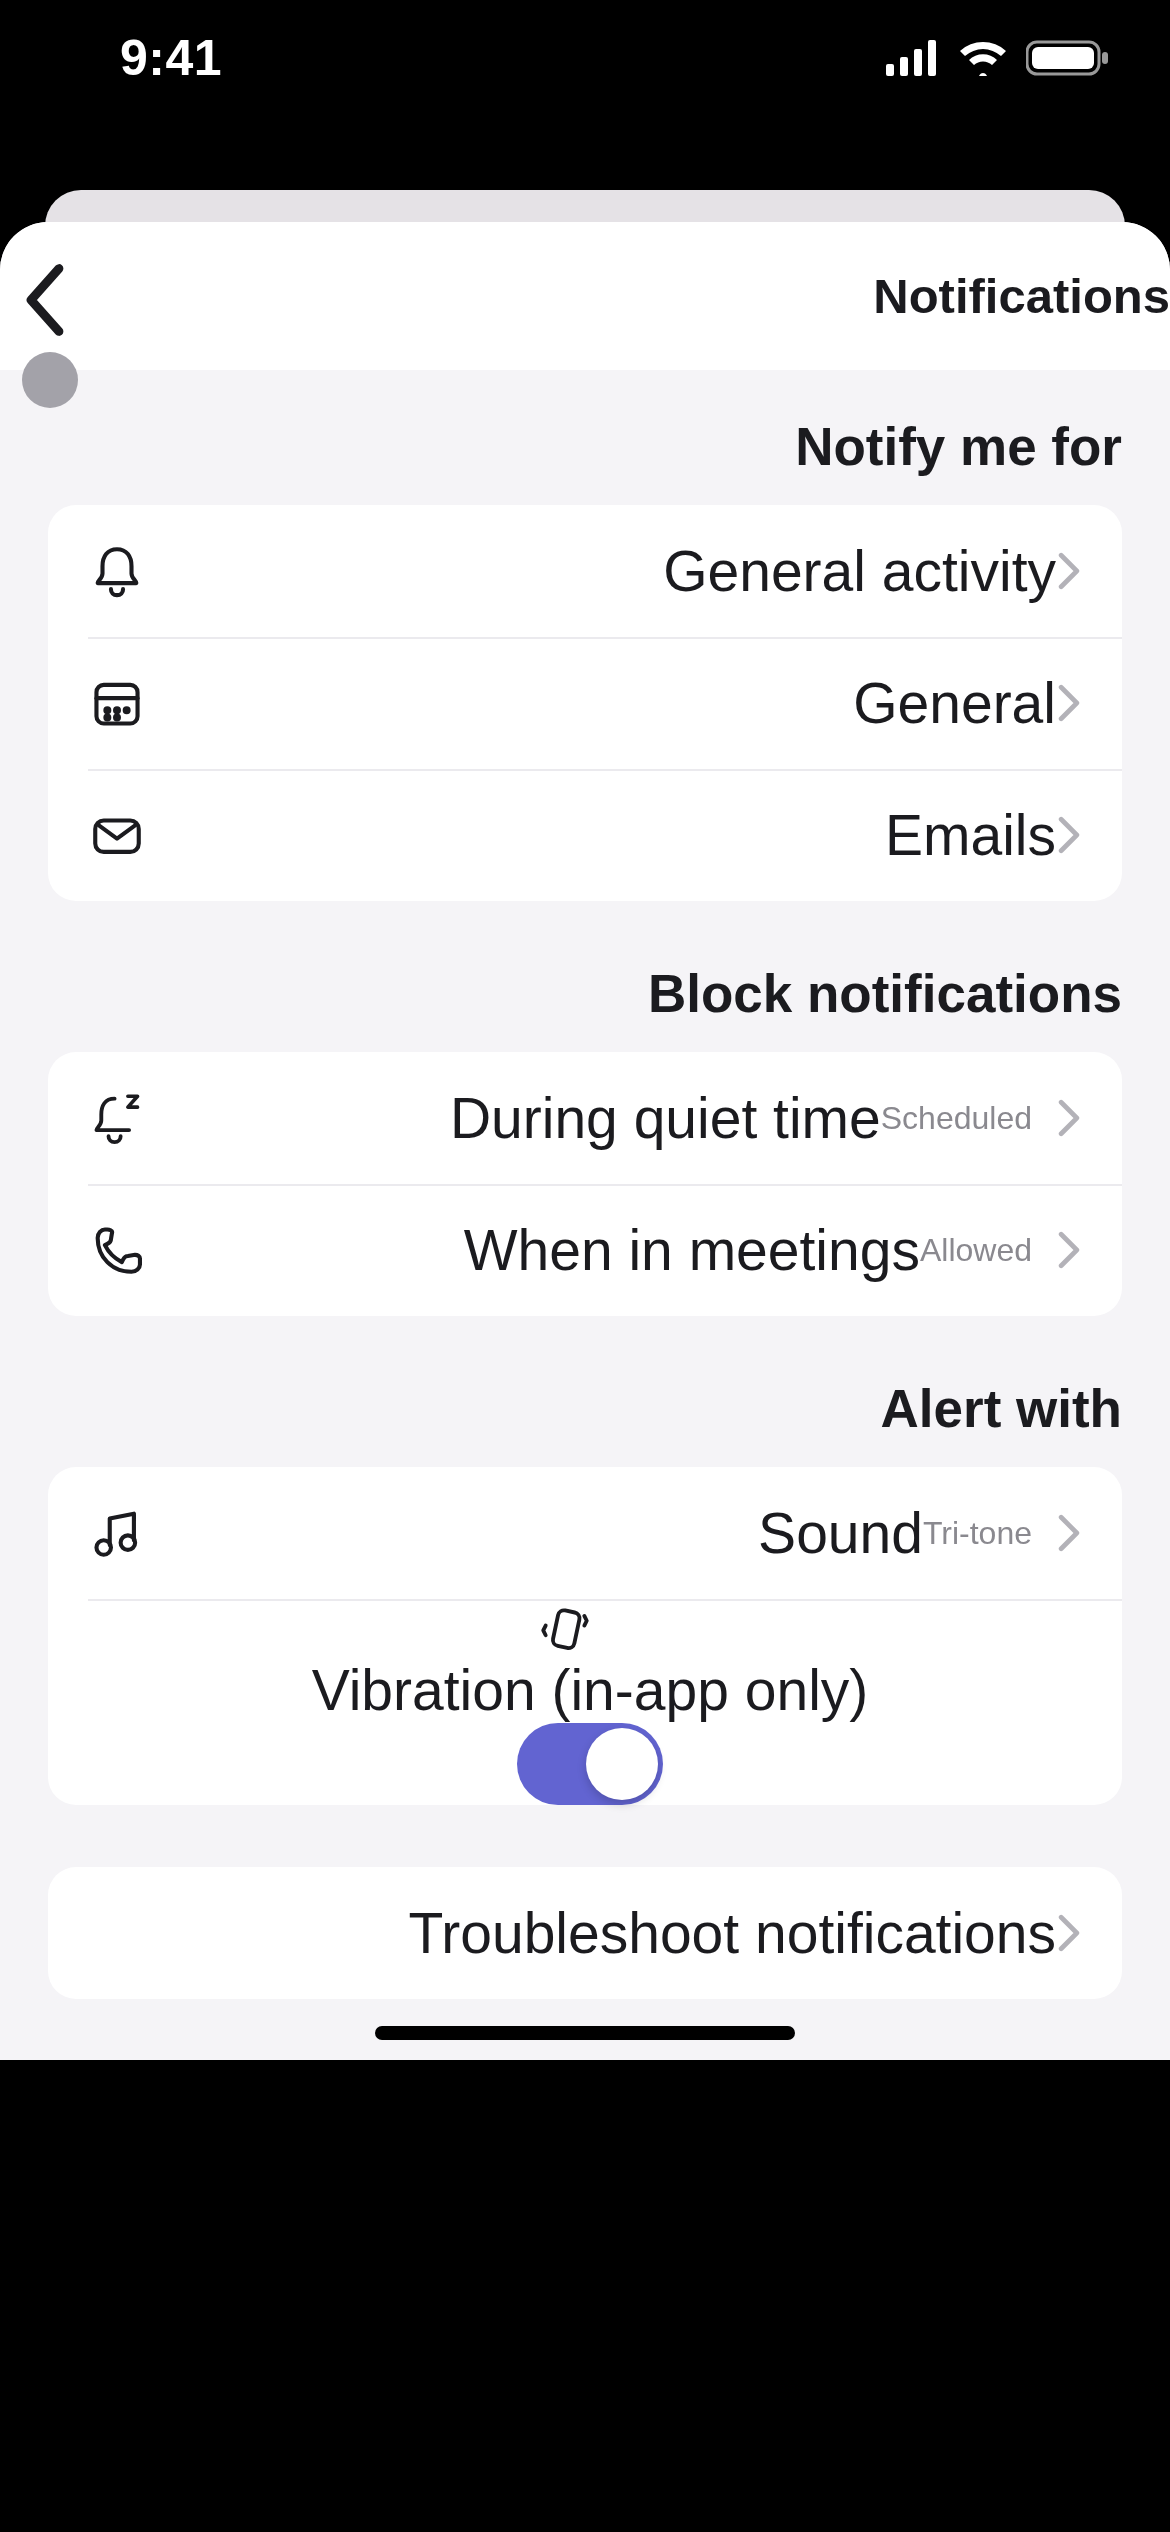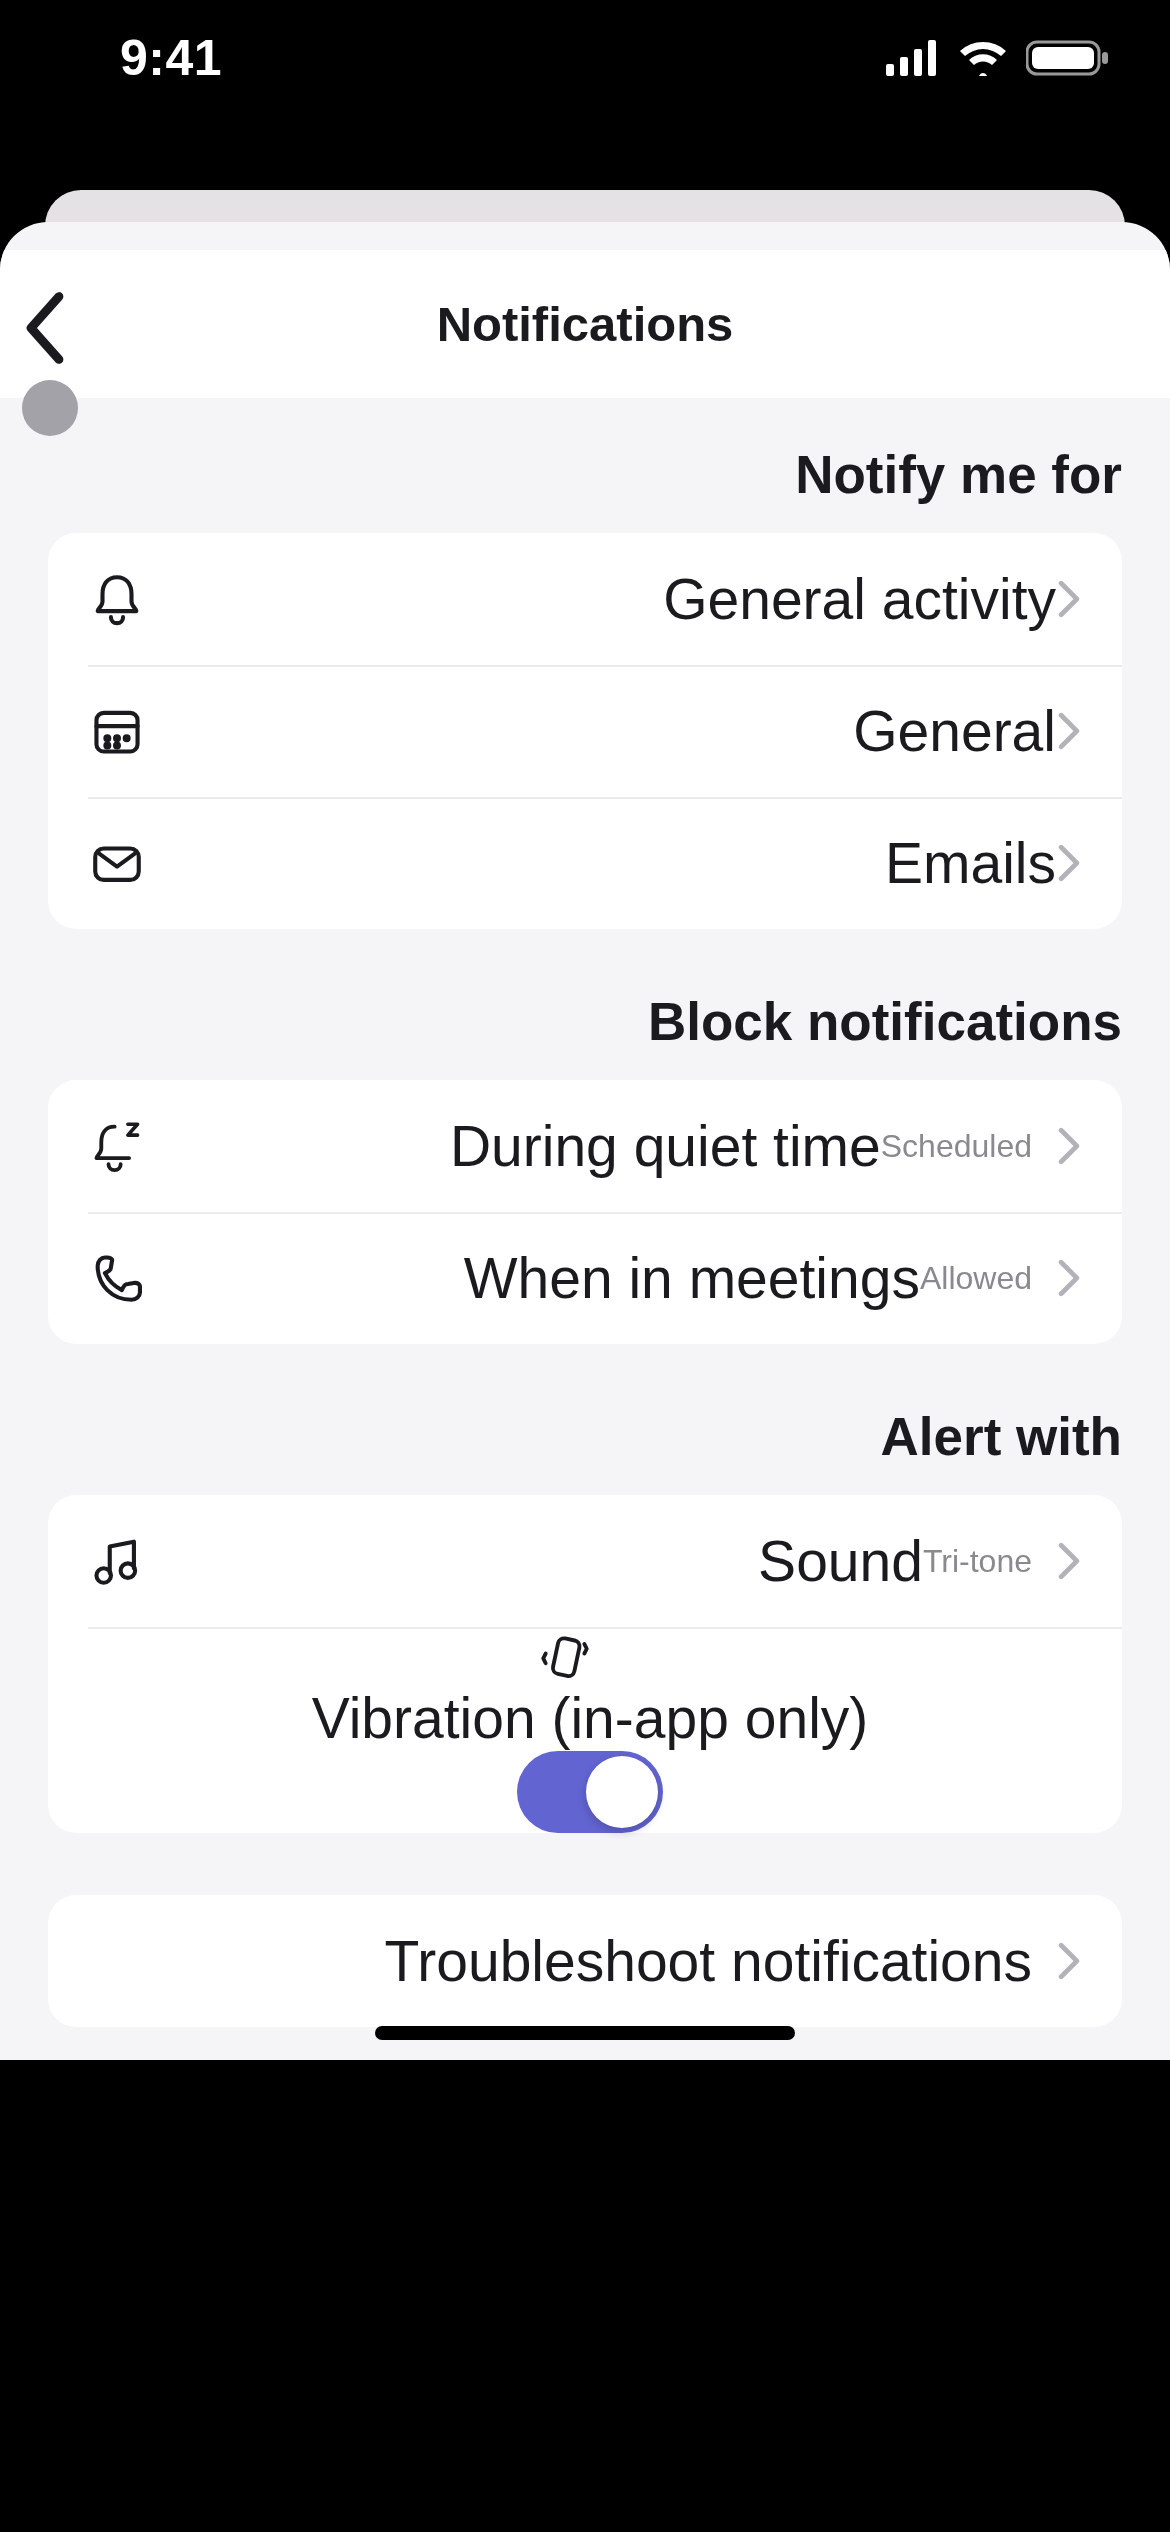--- a/index.html
+++ b/index.html
@@ -71,23 +71,22 @@
       border-radius: 48px 48px 0 0;
       overflow: hidden;
     }
 
     
     .nav {
       background: #fff;
       height: 148px;
       display: flex;
       align-items: center;
-      justify-content: center;
+      justify-content: flex-end;
       position: relative;
-      margin-top: 28px;
     }
     .nav-title {
       font-size: 49px;
       font-weight: 600;
       color: #1b1b1f;
     }
     .nav-back {
       position: absolute;
       left: 24px;
       top: 42px;
@@ -380,21 +379,21 @@
                 <div class="knob"></div>
               </div>
             </div>
 
           </div>
         </div>
 
         <div class="section">
           <div class="group">
 
-            <div class="row" style="padding-left:40px;gap:24px;">
+            <div class="row" style="padding-left:40px;">
               <div class="row-label" style="margin-left:0;">Troubleshoot notifications</div>
               <div class="chevron">
                 <svg viewBox="0 0 14 24">
                     <polyline points="2,2 12,12 2,22" fill="none" stroke="#b3b2b8" stroke-width="3" stroke-linecap="round" stroke-linejoin="round"></polyline>
                   </svg>
               </div>
             </div>
 
           </div>
         </div>

